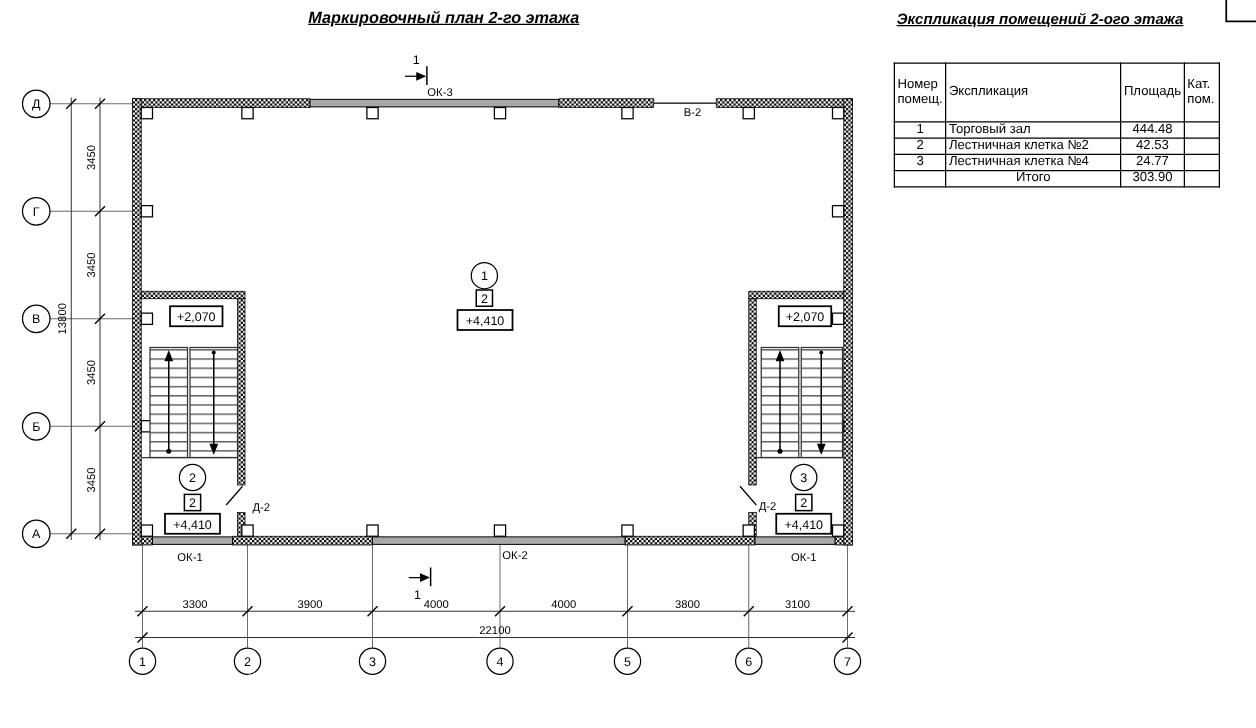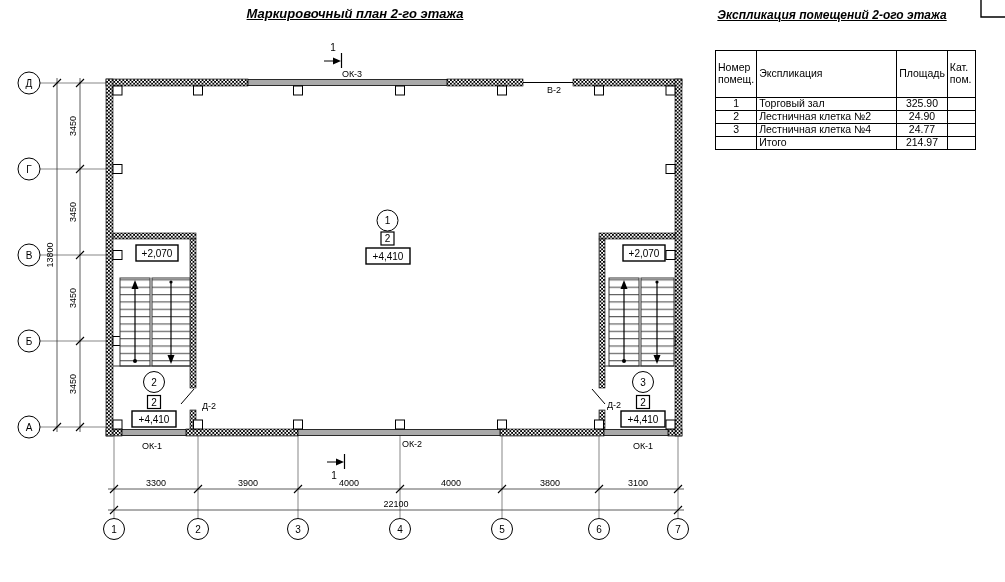--- a/index.html
+++ b/index.html
@@ -13,21 +13,21 @@
     text-decoration:underline;white-space:nowrap;
   }
   #plan-title{left:200px;top:6px;width:310px;font-size:13px;}
   #expl-title{left:708px;top:8px;width:248px;font-size:12px;}
   table.expl{
     position:absolute;left:715px;top:50px;border-collapse:collapse;
     font-size:10.5px;line-height:1.1;table-layout:fixed;
   }
   table.expl td{border:1px solid #000;padding:0 2px;overflow:hidden;}
   table.expl td.c{text-align:center;}
-  table.expl td.r{text-align:left;}
+  table.expl td.r{text-align:center;}
   table.expl tr.hdr td{height:46px;text-align:left;vertical-align:middle;}
   table.expl tr.data td{height:12px;}
   svg text{font-family:"Liberation Sans",sans-serif;fill:#000;}
   .t9{font-size:9px;} .t10{font-size:10px;}
 </style>
 </head>
 <body>
 
 <div class="stage">
 
@@ -274,37 +274,37 @@
     <tbody>
         <tr class="hdr">
       <td>Номер помещ.</td>
       <td>Экспликация</td>
       <td>Площадь</td>
       <td>Кат. пом.</td>
     </tr>
     <tr class="data">
       <td class="c">1</td>
       <td>Торговый зал</td>
-      <td class="c">325.90</td>
+      <td class="c">444.48</td>
       <td></td>
     </tr>
     <tr class="data">
       <td class="c">2</td>
       <td>Лестничная клетка №2</td>
-      <td class="c">24.90</td>
+      <td class="c">42.53</td>
       <td></td>
     </tr>
     <tr class="data">
       <td class="c">3</td>
       <td>Лестничная клетка №4</td>
       <td class="c">24.77</td>
       <td></td>
     </tr>
     <tr class="data">
       <td></td>
       <td class="r">Итого</td>
-      <td class="c">214.97</td>
+      <td class="c">303.90</td>
       <td></td>
     </tr>
   </tbody>
     </table>
 
 </div>
 
 </body></html>

